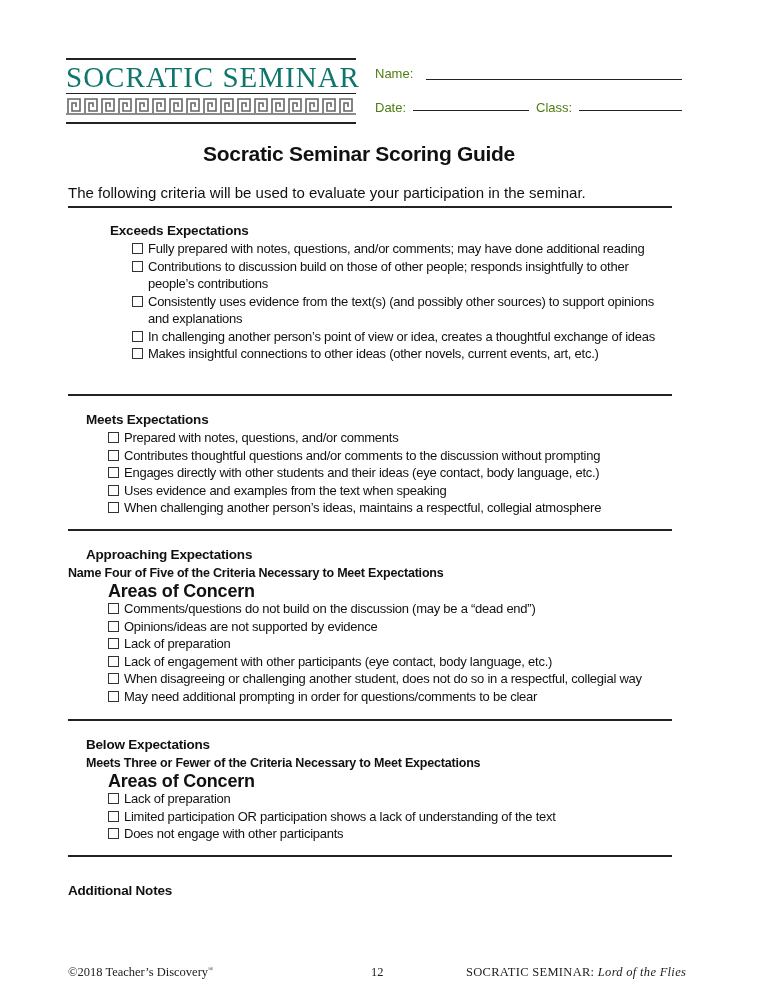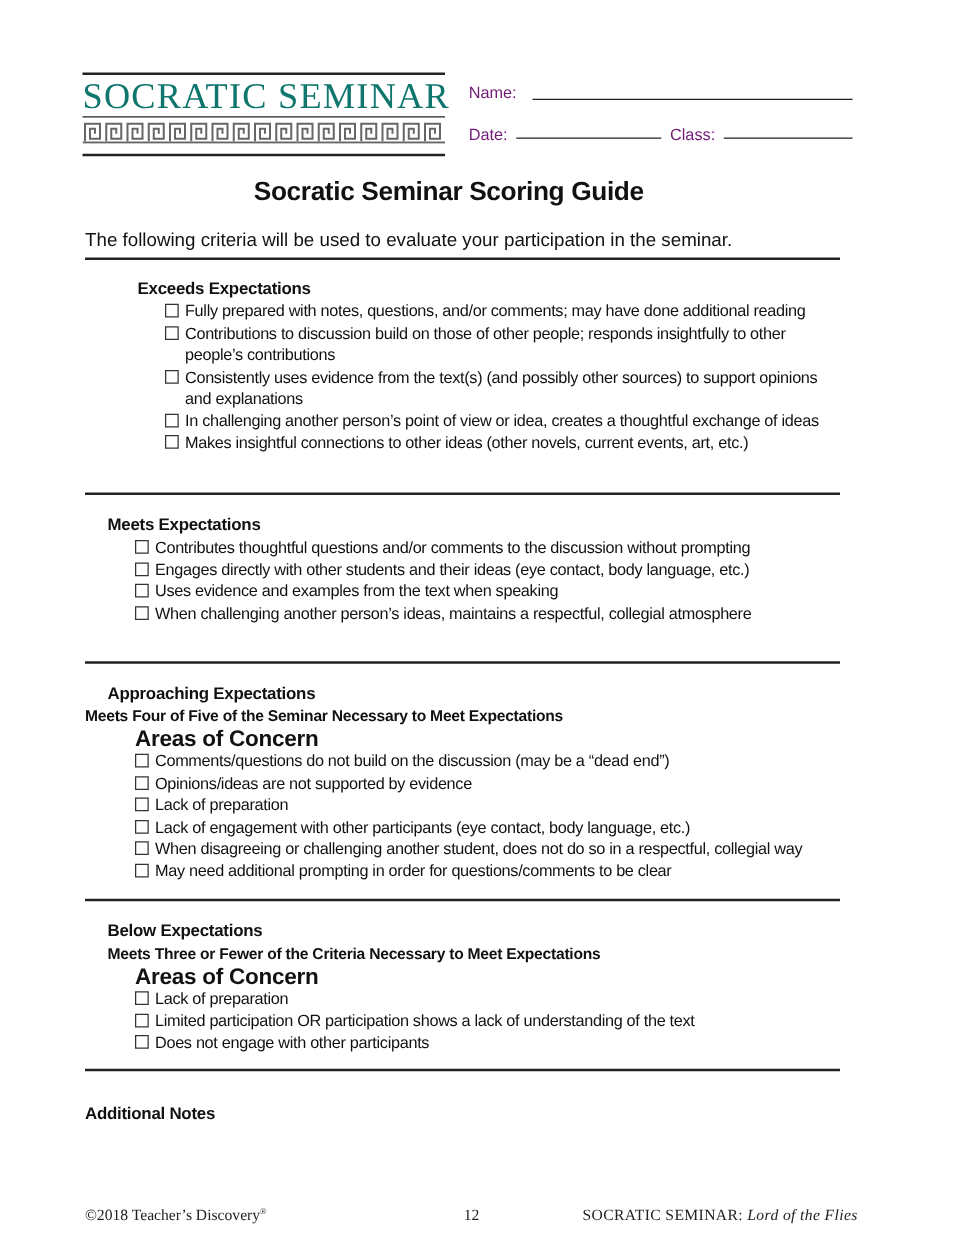--- a/index.html
+++ b/index.html
@@ -4,21 +4,21 @@
 <style>
   html, body { margin: 0; padding: 0; background: #ffffff; }
   body { width: 773px; height: 1000px; position: relative; overflow: hidden; color: #111; font-family: "Liberation Sans", sans-serif; }
   .abs { position: absolute; }
 
   
   .logo { left: 66px; top: 58px; width: 290px; }
   .logo .rule { height: 2px; background: #222; }
   .logo .title { font-family: "Liberation Serif", serif; font-size: 29px; letter-spacing: 1px; line-height: 30px; text-align: center; margin: 2px 0 1px; color: #0f766e; white-space: nowrap; }
 
-  .field-label { font-size: 13px; color: #701a75; white-space: nowrap; }
+  .field-label { font-size: 13px; color: #4d7c0f; white-space: nowrap; }
   .field-line { border-bottom: 1px solid #222; height: 0; }
 
   .page-title { left: 0; width: 718px; top: 142px; text-align: center; font-size: 21px; font-weight: bold; letter-spacing: -0.3px; }
   .intro { left: 68px; top: 184px; font-size: 15px; }
   .hr { left: 68px; width: 604px; height: 2px; background: #222; }
 
   .section { left: 86px; width: 600px; }
   .sec-title { font-size: 13.5px; font-weight: bold; line-height: 18px; letter-spacing: -0.2px; }
   .sec-sub { font-size: 12.5px; font-weight: bold; line-height: 18px; letter-spacing: -0.2px; }
   .concern { font-size: 18px; font-weight: bold; line-height: 18px; padding-left: 22px; letter-spacing: -0.2px; }
@@ -86,30 +86,31 @@
   <div class="item"><span>people’s contributions</span></div>
   <div class="item"><span class="box"></span><span>Consistently uses evidence from the text(s) (and possibly other sources) to support opinions</span></div>
   <div class="item"><span>and explanations</span></div>
   <div class="item"><span class="box"></span><span>In challenging another person’s point of view or idea, creates a thoughtful exchange of ideas</span></div>
   <div class="item"><span class="box"></span><span>Makes insightful connections to other ideas (other novels, current events, art, etc.)</span></div>
 </div>
 <div class="abs hr" style="top:394px;"></div>
 
 <div class="abs section" style="top:411px;">
   <div class="sec-title">Meets Expectations</div>
+  <div class="item"><span class="box"></span><span>Prepared with notes, questions, and/or comments</span></div>
   <div class="item"><span class="box"></span><span>Contributes thoughtful questions and/or comments to the discussion without prompting</span></div>
   <div class="item"><span class="box"></span><span>Engages directly with other students and their ideas (eye contact, body language, etc.)</span></div>
   <div class="item"><span class="box"></span><span>Uses evidence and examples from the text when speaking</span></div>
   <div class="item"><span class="box"></span><span>When challenging another person’s ideas, maintains a respectful, collegial atmosphere</span></div>
 </div>
 <div class="abs hr" style="top:529px;"></div>
 
 <div class="abs section" style="top:546px;">
   <div class="sec-title">Approaching Expectations</div>
-  <div class="sec-sub" style="margin-left:-18px;">Meets Four of Five of the Seminar Necessary to Meet Expectations</div>
+  <div class="sec-sub" style="margin-left:-18px;">Name Four of Five of the Criteria Necessary to Meet Expectations</div>
   <div class="concern">Areas of Concern</div>
   <div class="item"><span class="box"></span><span>Comments/questions do not build on the discussion (may be a “dead end”)</span></div>
   <div class="item"><span class="box"></span><span>Opinions/ideas are not supported by evidence</span></div>
   <div class="item"><span class="box"></span><span>Lack of preparation</span></div>
   <div class="item"><span class="box"></span><span>Lack of engagement with other participants (eye contact, body language, etc.)</span></div>
   <div class="item"><span class="box"></span><span>When disagreeing or challenging another student, does not do so in a respectful, collegial way</span></div>
   <div class="item"><span class="box"></span><span>May need additional prompting in order for questions/comments to be clear</span></div>
 </div>
 <div class="abs hr" style="top:719px;"></div>
 

